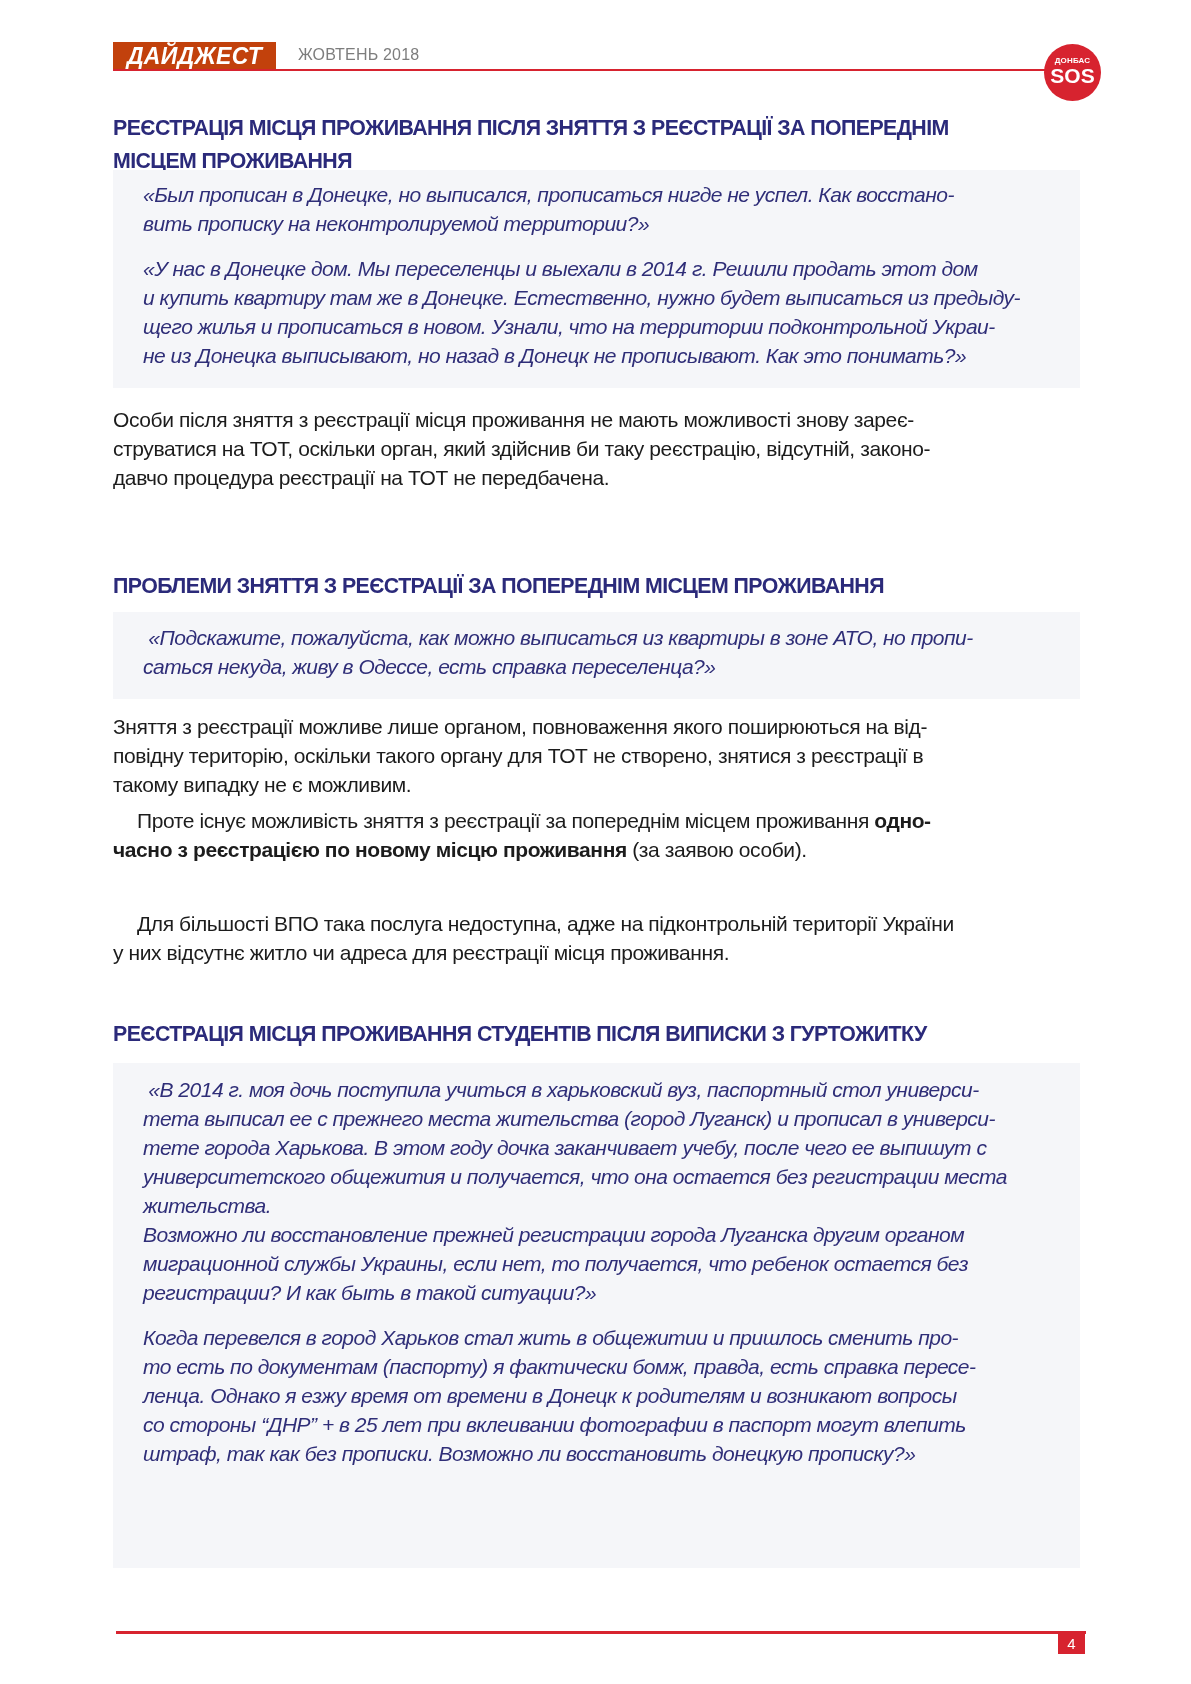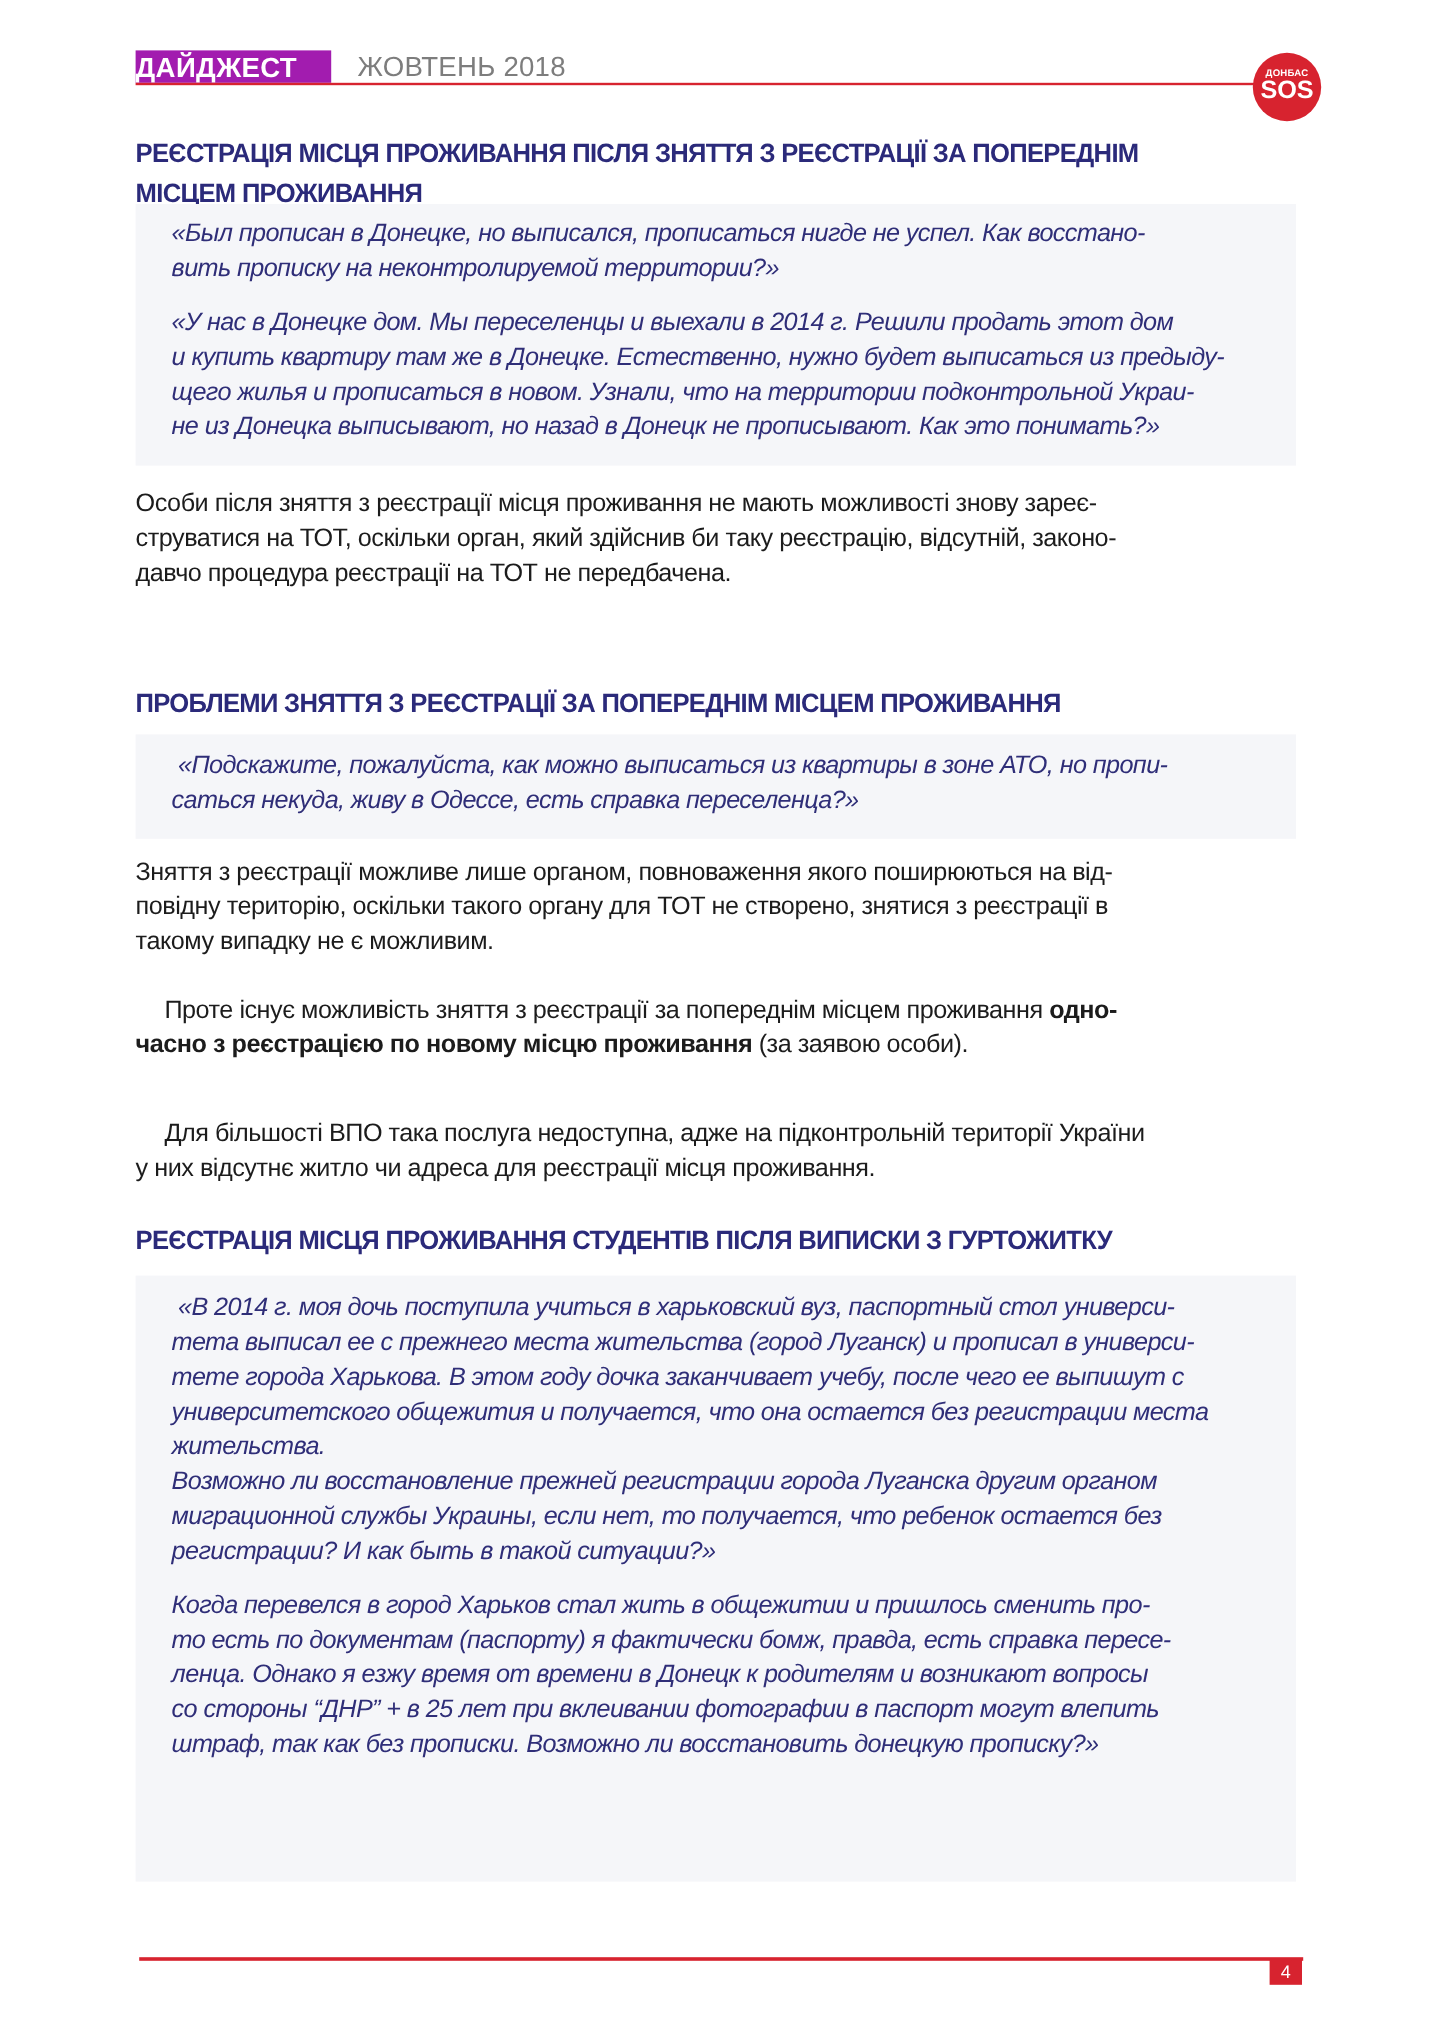--- a/index.html
+++ b/index.html
@@ -1,23 +1,23 @@
 <!DOCTYPE html>
 <html><head>
 <meta charset="utf-8">
 <style>
   html, body { margin:0; padding:0; background:#ffffff; }
   body { width:1191px; height:1684px; position:relative; overflow:hidden;
          font-family:"Liberation Sans", sans-serif; color:#1c1c1c; }
   .header-tag { position:absolute; left:113px; top:42px; width:163px; height:27px;
-                background:#a21caf; color:#fff; font-family:"Liberation Sans", sans-serif;
-                font-weight:bold; font-size:23px; line-height:28px; text-align:left;
-                letter-spacing:0.3px; }
+                background:#c2410c; color:#fff; font-family:"Liberation Sans", sans-serif;
+                font-weight:bold; font-size:23px; line-height:28px; text-align:center;
+                letter-spacing:0.3px;font-style:italic; }
   .header-date { position:absolute; left:298px; top:40px; color:#7d7d7d;
-                 font-size:23px; line-height:30px; letter-spacing:0.2px; }
+                 font-size:16px; line-height:30px; letter-spacing:0.2px; }
   .header-rule { position:absolute; left:113px; top:69px; width:935px; height:2px; background:#d7232f; }
   .logo { position:absolute; left:1044px; top:44px; width:57px; height:57px; border-radius:50%;
           background:#d7232f; color:#fff; text-align:center; }
   .logo-top { display:block; font-size:8px; font-weight:bold; margin-top:12px; line-height:9px; letter-spacing:0.2px; }
   .logo-main { display:block; font-size:21px; font-weight:bold; line-height:22px; }
 
   .h { position:absolute; left:113px; width:960px; color:#2b2a7a;
        font-family:"Liberation Sans", sans-serif; font-weight:bold; font-size:22px;
        line-height:33px; letter-spacing:-0.6px; transform:scaleX(0.97); transform-origin:left top; }
   .quote { position:absolute; left:113px; width:967px; background:#f5f6f9; box-sizing:border-box;
@@ -75,21 +75,21 @@
     <span style="display:block; white-space:pre"> «Подскажите, пожалуйста, как можно выписаться из квартиры в зоне АТО, но пропи-</span>
     <span style="display:block">саться некуда, живу в Одессе, есть справка переселенца?»</span>
   </p>
 </div>
 <div class="body" style="top:712px;">
   <p>
     <span style="display:block">Зняття з реєстрації можливе лише органом, повноваження якого поширюються на від-</span>
     <span style="display:block">повідну територію, оскільки такого органу для ТОТ не створено, знятися з реєстрації в</span>
     <span style="display:block">такому випадку не є можливим.</span>
   </p>
-  <p style="margin-top:28px;">
+  <p style="margin-top:7px;">
     <span style="display:block; padding-left:24px;">
       <span>Проте існує можливість зняття з реєстрації за попереднім місцем проживання </span><span class="bold">одно-</span>
     </span>
     <span style="display:block">
       <span class="bold">часно з реєстрацією по новому місцю проживання</span><span> (за заявою особи).</span>
     </span>
   </p>
   <p style="margin-top:13px;">
     <span style="display:block; padding-left:24px;margin-top:45px;">Для більшості ВПО така послуга недоступна, адже на підконтрольній території України</span>
     <span style="display:block">у них відсутнє житло чи адреса для реєстрації місця проживання.</span>

